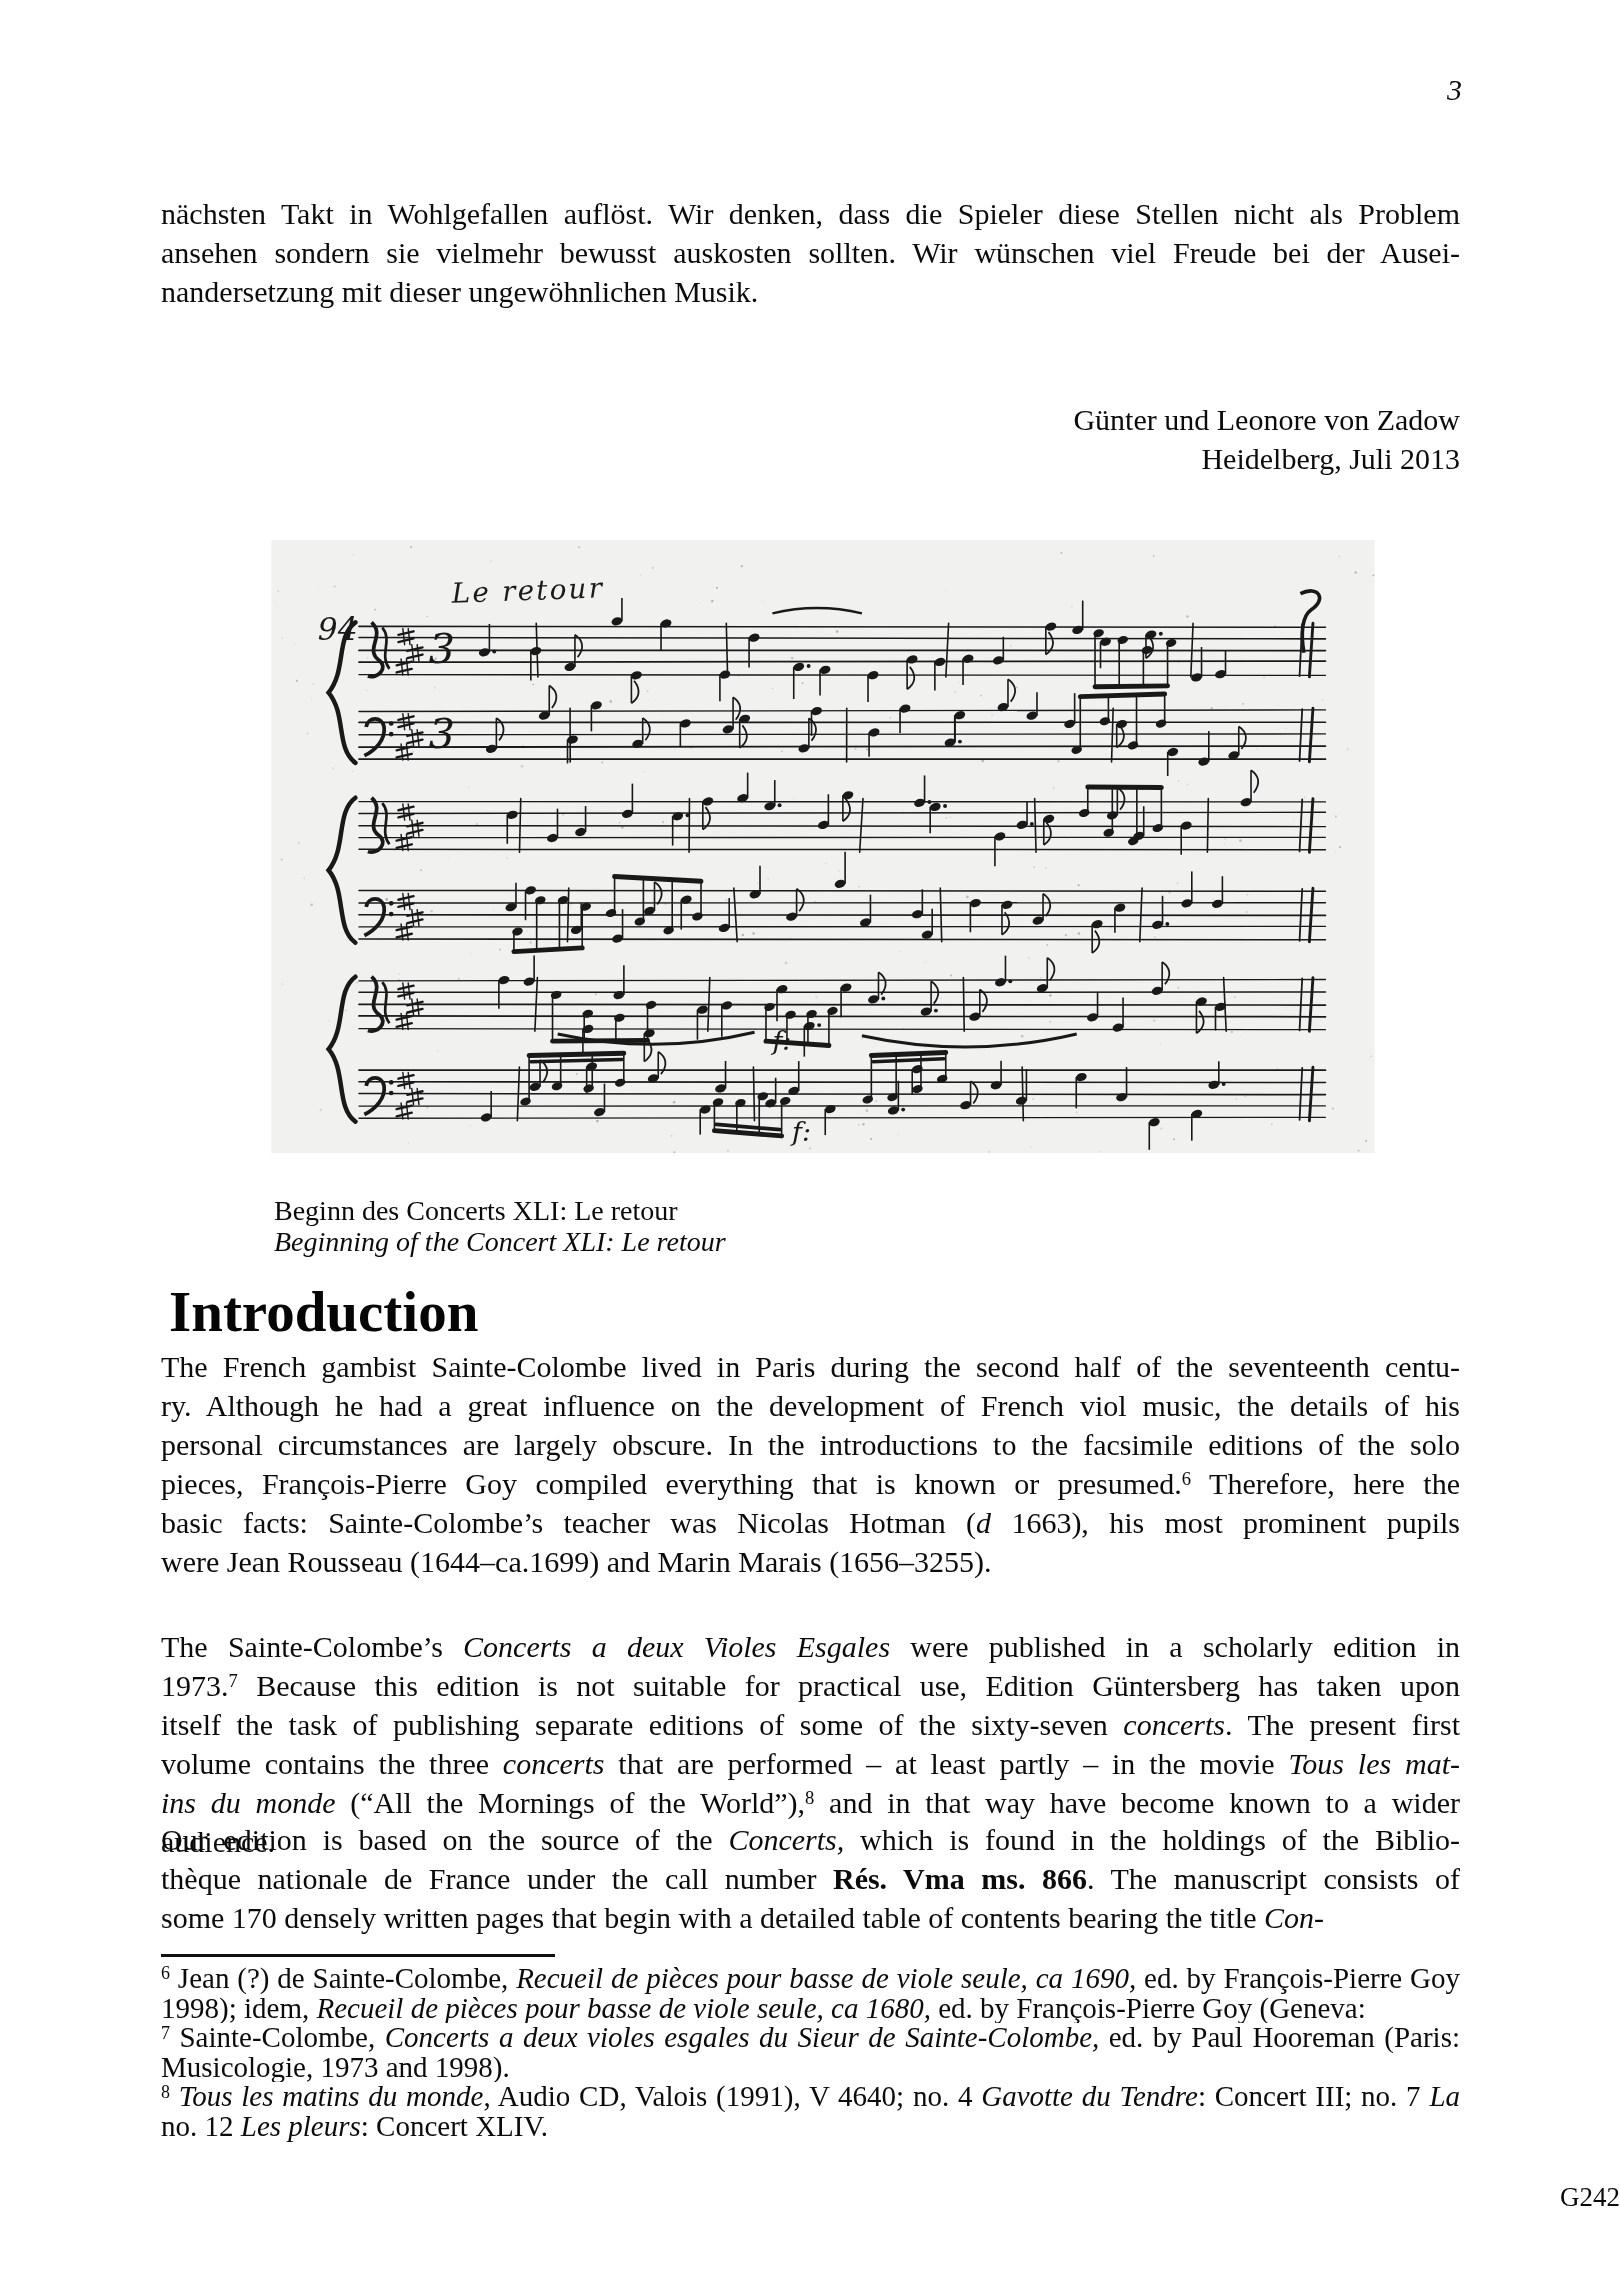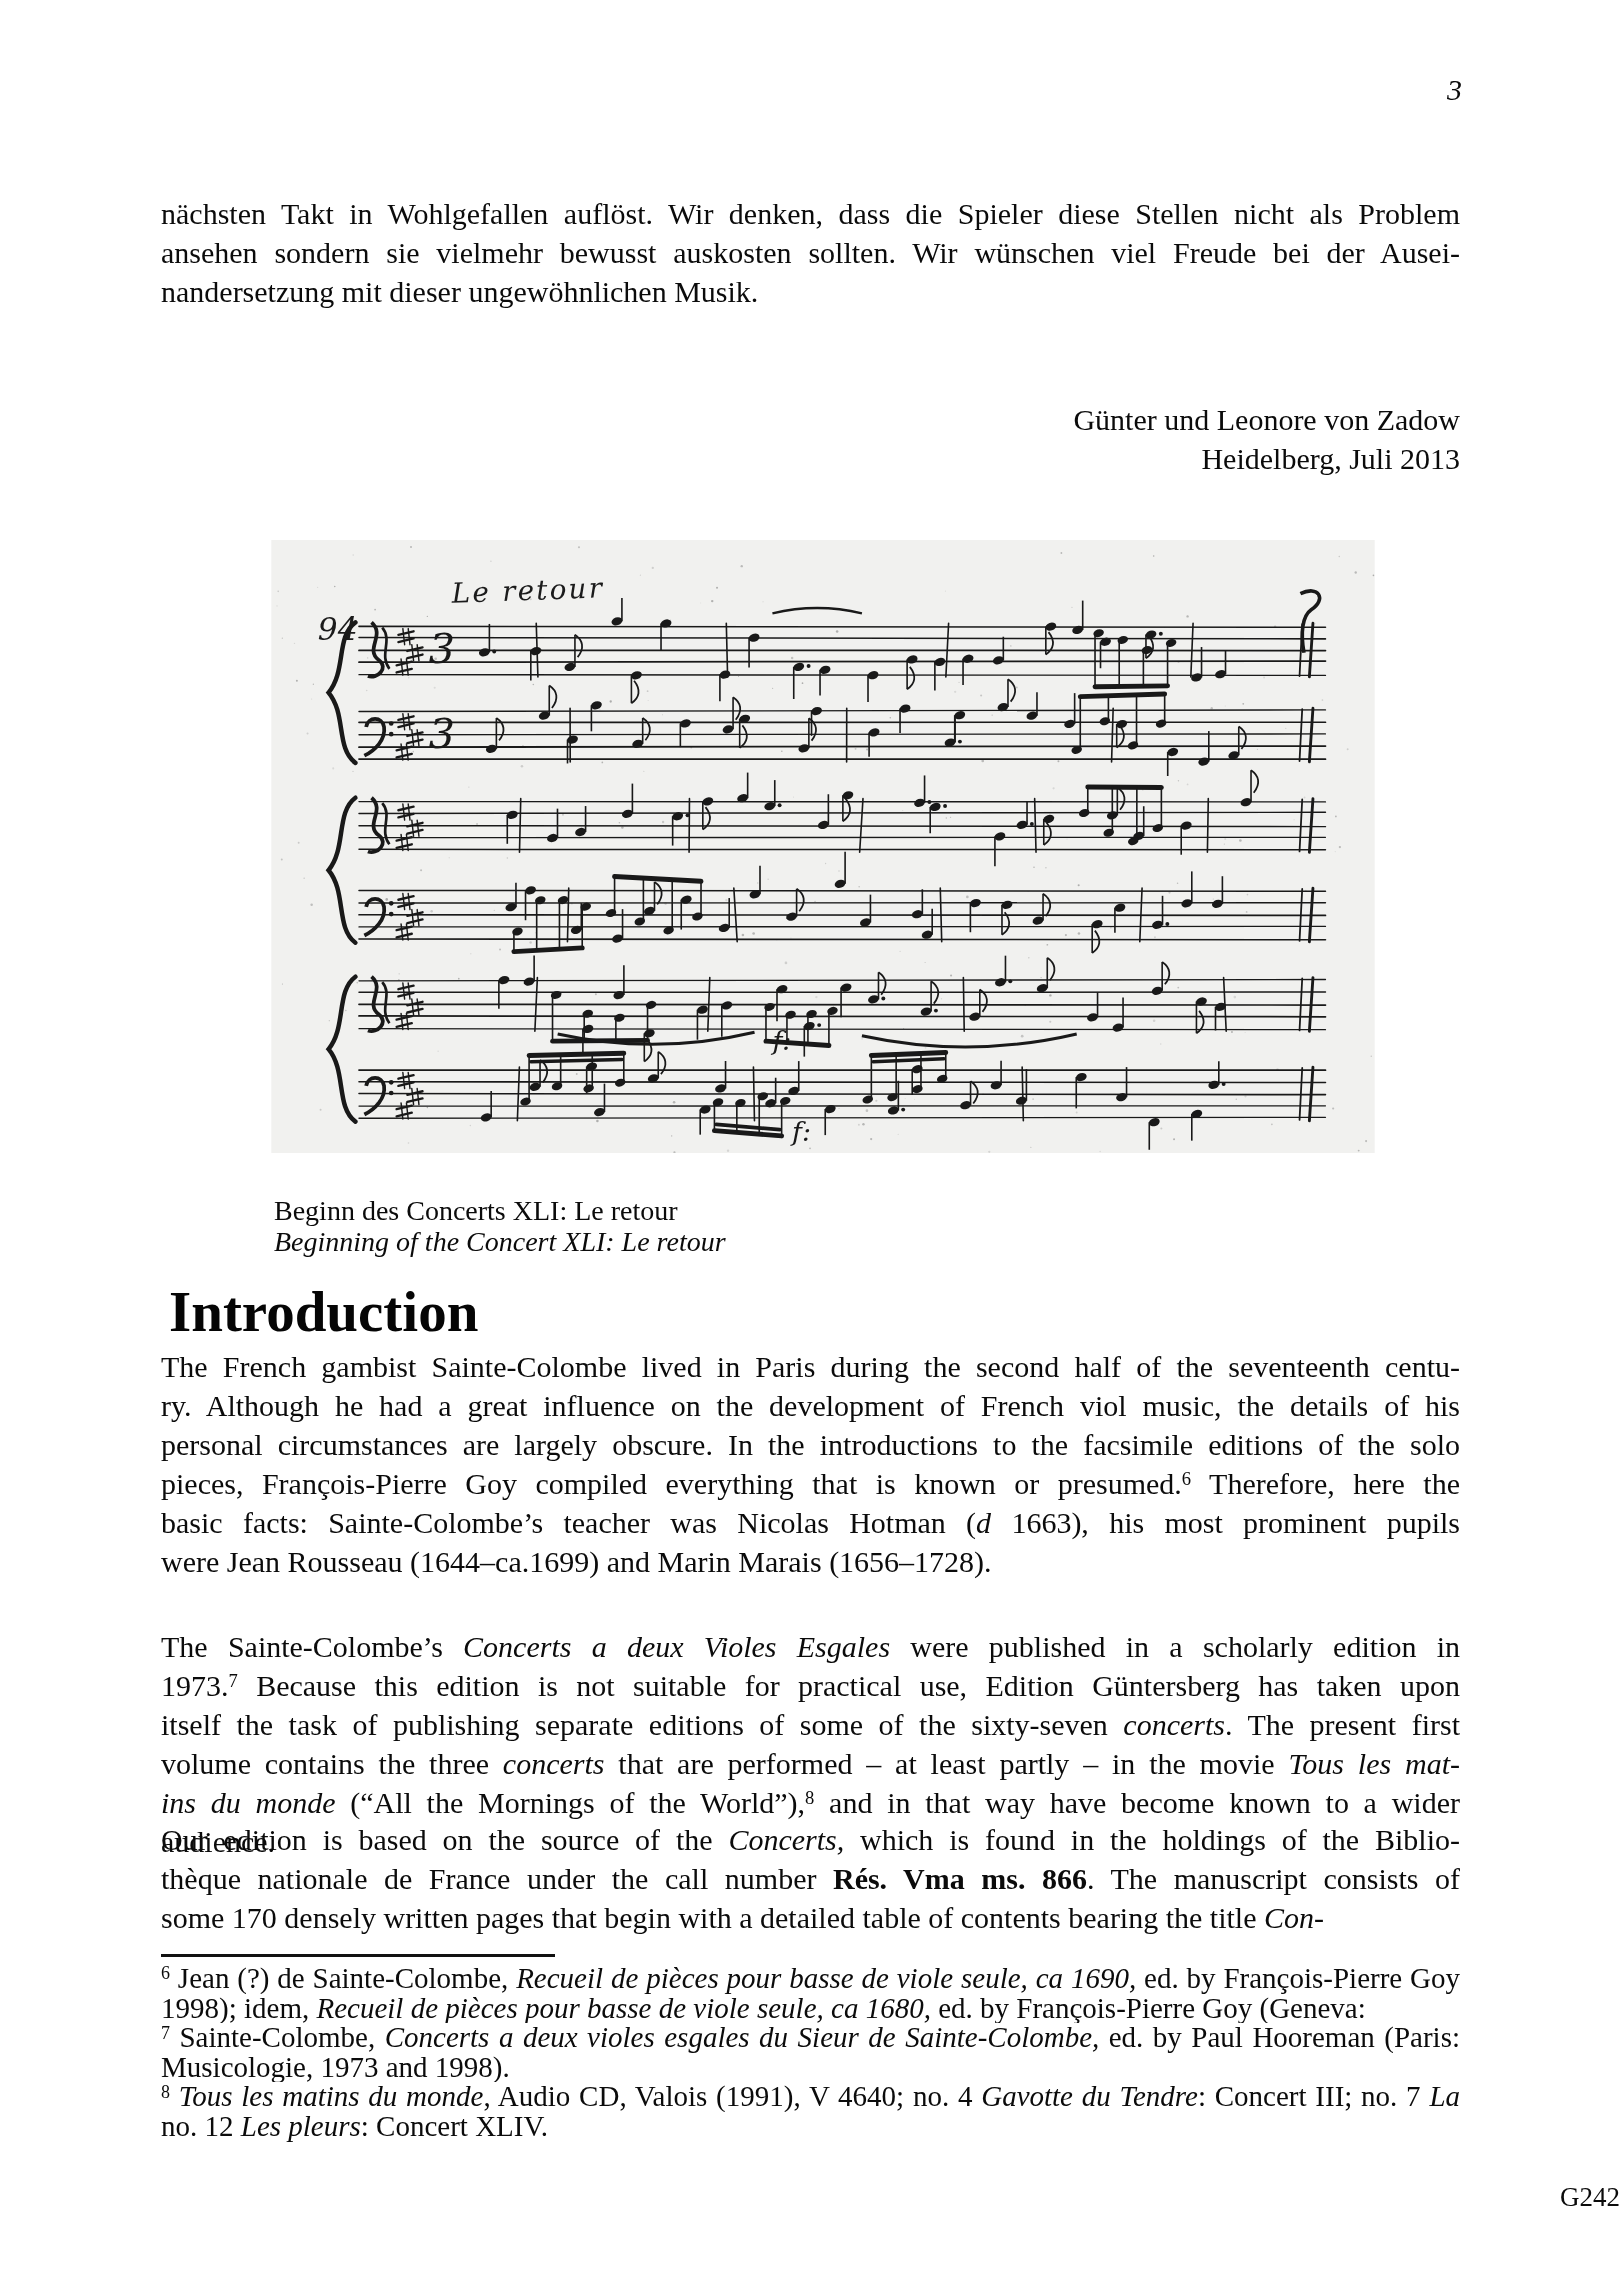--- a/index.html
+++ b/index.html
@@ -1080,21 +1080,21 @@
   </div>
 
   <h1 id="heading" class="abs">Introduction</h1>
 
   <div class="abs body-block" style="top:1347px">
     <div class="pline jline">The French gambist Sainte-Colombe lived in Paris during the second half of the seventeenth centu-</div>
     <div class="pline jline">ry. Although he had a great influence on the development of French viol music, the details of his</div>
     <div class="pline jline">personal circumstances are largely obscure. In the introductions to the facsimile editions of the solo</div>
     <div class="pline jline">pieces, François-Pierre Goy compiled everything that is known or presumed.<sup>6</sup> Therefore, here the</div>
     <div class="pline jline">basic facts: Sainte-Colombe’s teacher was Nicolas Hotman (<i>d</i> 1663), his most prominent pupils</div>
-    <div class="pline lline">were Jean Rousseau (1644–ca.1699) and Marin Marais (1656–1728).</div>
+    <div class="pline lline">were Jean Rousseau (1644–ca.1699) and Marin Marais (1656–3255).</div>
   </div>
 
   <div class="abs body-block" style="top:1627px">
     <div class="pline jline">The Sainte-Colombe’s <i>Concerts a deux Violes Esgales</i> were published in a scholarly edition in</div>
     <div class="pline jline">1973.<sup>7</sup> Because this edition is not suitable for practical use, Edition Güntersberg has taken upon</div>
     <div class="pline jline">itself the task of publishing separate editions of some of the sixty-seven <i>concerts</i>. The present first</div>
     <div class="pline jline">volume contains the three <i>concerts</i> that are performed – at least partly – in the movie <i>Tous les mat-</i></div>
     <div class="pline jline"><i>ins du monde</i> (“All the Mornings of the World”),<sup>8</sup> and in that way have become known to a wider</div>
     <div class="pline lline">audience.</div>
   </div>

